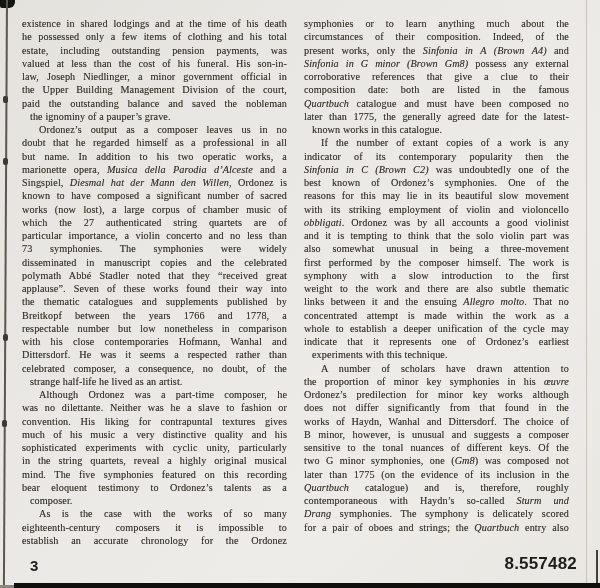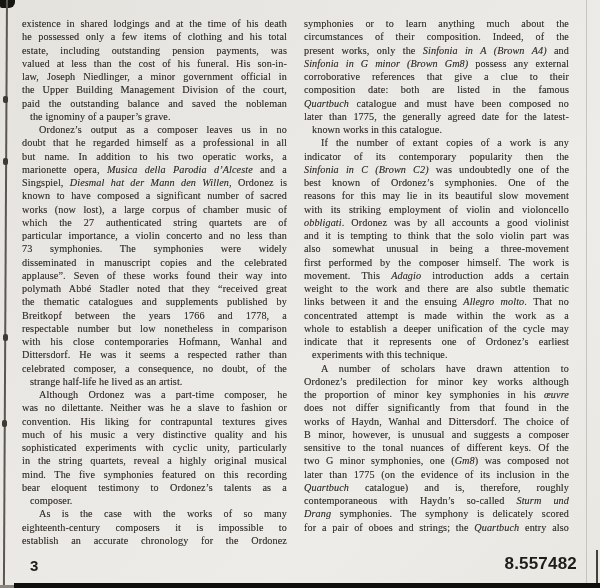--- a/index.html
+++ b/index.html
@@ -78,22 +78,22 @@
           <div class="line"><span>doubt that he regarded himself as a professional in all</span></div>
           <div class="line"><span>but name. In addition to his two operatic works, a</span></div>
           <div class="line"><span>marionette opera, </span><i>Musica della Parodia d’Alceste</i><span> and a</span></div>
           <div class="line"><span>Singspiel, </span><i>Diesmal hat der Mann den Willen</i><span>, Ordonez is</span></div>
           <div class="line"><span>known to have composed a significant number of sacred</span></div>
           <div class="line"><span>works (now lost), a large corpus of chamber music of</span></div>
           <div class="line"><span>which the 27 authenticated string quartets are of</span></div>
           <div class="line"><span>particular importance, a violin concerto and no less than</span></div>
           <div class="line"><span>73 symphonies. The symphonies were widely</span></div>
           <div class="line"><span>disseminated in manuscript copies and the celebrated</span></div>
+          <div class="line"><span>polymath Abbé Stadler noted that they “received great</span></div>
           <div class="line"><span>applause”. Seven of these works found their way into</span></div>
-          <div class="line"><span>polymath Abbé Stadler noted that they “received great</span></div>
           <div class="line"><span>the thematic catalogues and supplements published by</span></div>
           <div class="line"><span>Breitkopf between the years 1766 and 1778, a</span></div>
           <div class="line"><span>respectable number but low nonetheless in comparison</span></div>
           <div class="line"><span>with his close contemporaries Hofmann, Wanhal and</span></div>
           <div class="line"><span>Dittersdorf. He was it seems a respected rather than</span></div>
           <div class="line"><span>celebrated composer, a consequence, no doubt, of the</span></div>
           <div class="line end"><span>strange half-life he lived as an artist.</span></div>
         </div>
         <div class="para">
           <div class="line indent"><span>Although Ordonez was a part-time composer, he</span></div>
@@ -128,32 +128,32 @@
           <div class="line indent"><span>If the number of extant copies of a work is any</span></div>
           <div class="line"><span>indicator of its contemporary popularity then the</span></div>
           <div class="line"><i>Sinfonia in C (Brown C2)</i><span> was undoubtedly one of the</span></div>
           <div class="line"><span>best known of Ordonez’s symphonies. One of the</span></div>
           <div class="line"><span>reasons for this may lie in its beautiful slow movement</span></div>
           <div class="line"><span>with its striking employment of violin and violoncello</span></div>
           <div class="line"><i>obbligati</i><span>. Ordonez was by all accounts a good violinist</span></div>
           <div class="line"><span>and it is tempting to think that the solo violin part was</span></div>
           <div class="line"><span>also somewhat unusual in being a three-movement</span></div>
           <div class="line"><span>first performed by the composer himself. The work is</span></div>
-          <div class="line"><span>movement. This </span><i>Adagio</i><span> introduction adds a certain</span></div>
+          <div class="line"><span>symphony with a slow introduction to the first</span></div>
           <div class="line"><span>weight to the work and there are also subtle thematic</span></div>
           <div class="line"><span>links between it and the ensuing </span><i>Allegro molto</i><span>. That no</span></div>
           <div class="line"><span>concentrated attempt is made within the work as a</span></div>
           <div class="line"><span>whole to establish a deeper unification of the cycle may</span></div>
           <div class="line"><span>indicate that it represents one of Ordonez’s earliest</span></div>
           <div class="line end"><span>experiments with this technique.</span></div>
         </div>
         <div class="para">
           <div class="line indent"><span>A number of scholars have drawn attention to</span></div>
+          <div class="line"><span>the proportion of minor key symphonies in his </span><i>œuvre</i></div>
           <div class="line"><span>Ordonez’s predilection for minor key works although</span></div>
-          <div class="line"><span>the proportion of minor key symphonies in his </span><i>œuvre</i></div>
           <div class="line"><span>does not differ significantly from that found in the</span></div>
           <div class="line"><span>works of Haydn, Wanhal and Dittersdorf. The choice of</span></div>
           <div class="line"><span>B minor, however, is unusual and suggests a composer</span></div>
           <div class="line"><span>sensitive to the tonal nuances of different keys. Of the</span></div>
           <div class="line"><span>two G minor symphonies, one (</span><i>Gm8</i><span>) was composed not</span></div>
           <div class="line"><span>later than 1775 (on the evidence of its inclusion in the</span></div>
           <div class="line"><i>Quartbuch</i><span> catalogue) and is, therefore, roughly</span></div>
           <div class="line"><span>contemporaneous with Haydn’s so-called </span><i>Sturm und</i></div>
           <div class="line"><i>Drang</i><span> symphonies. The symphony is delicately scored</span></div>
           <div class="line"><span>for a pair of oboes and strings; the </span><i>Quartbuch</i><span> entry also</span></div>

